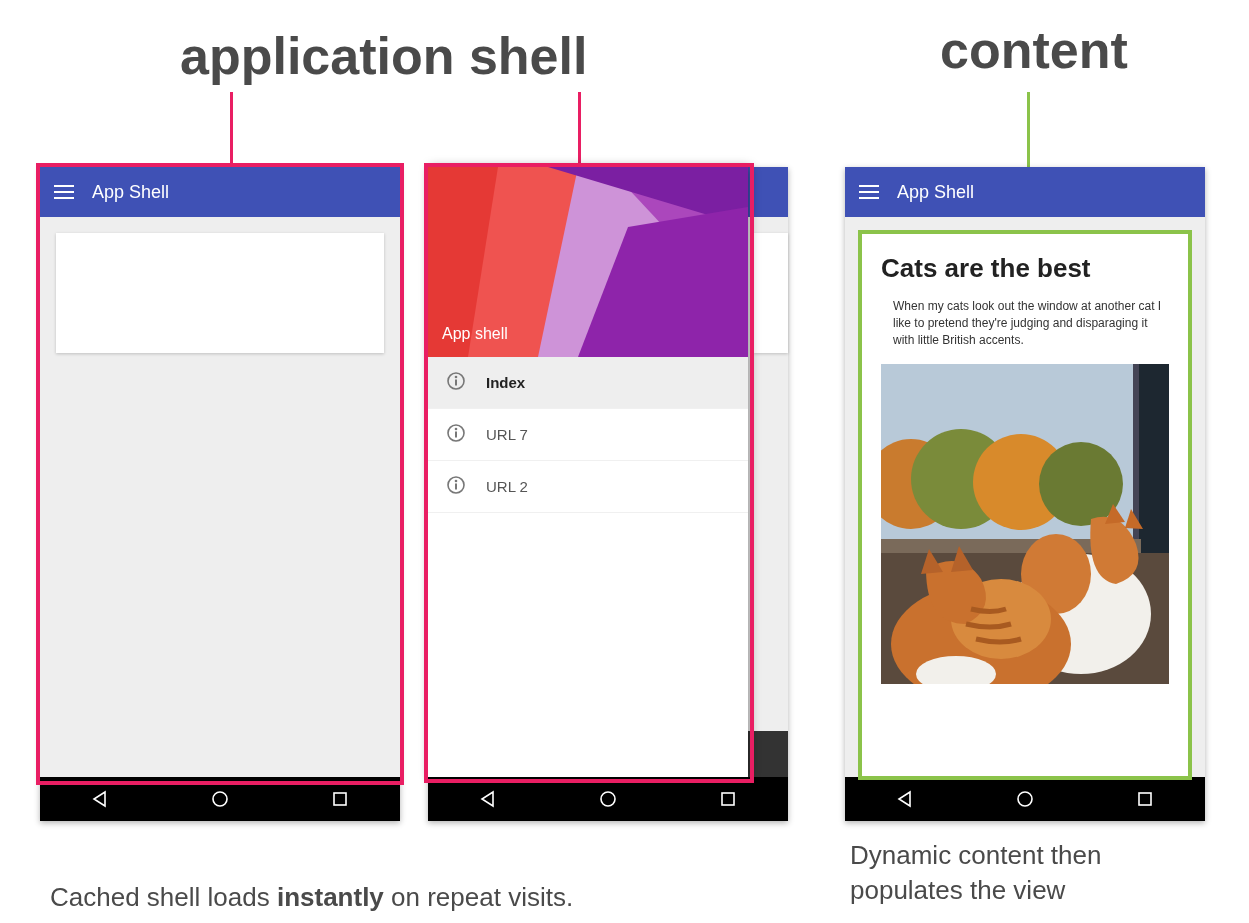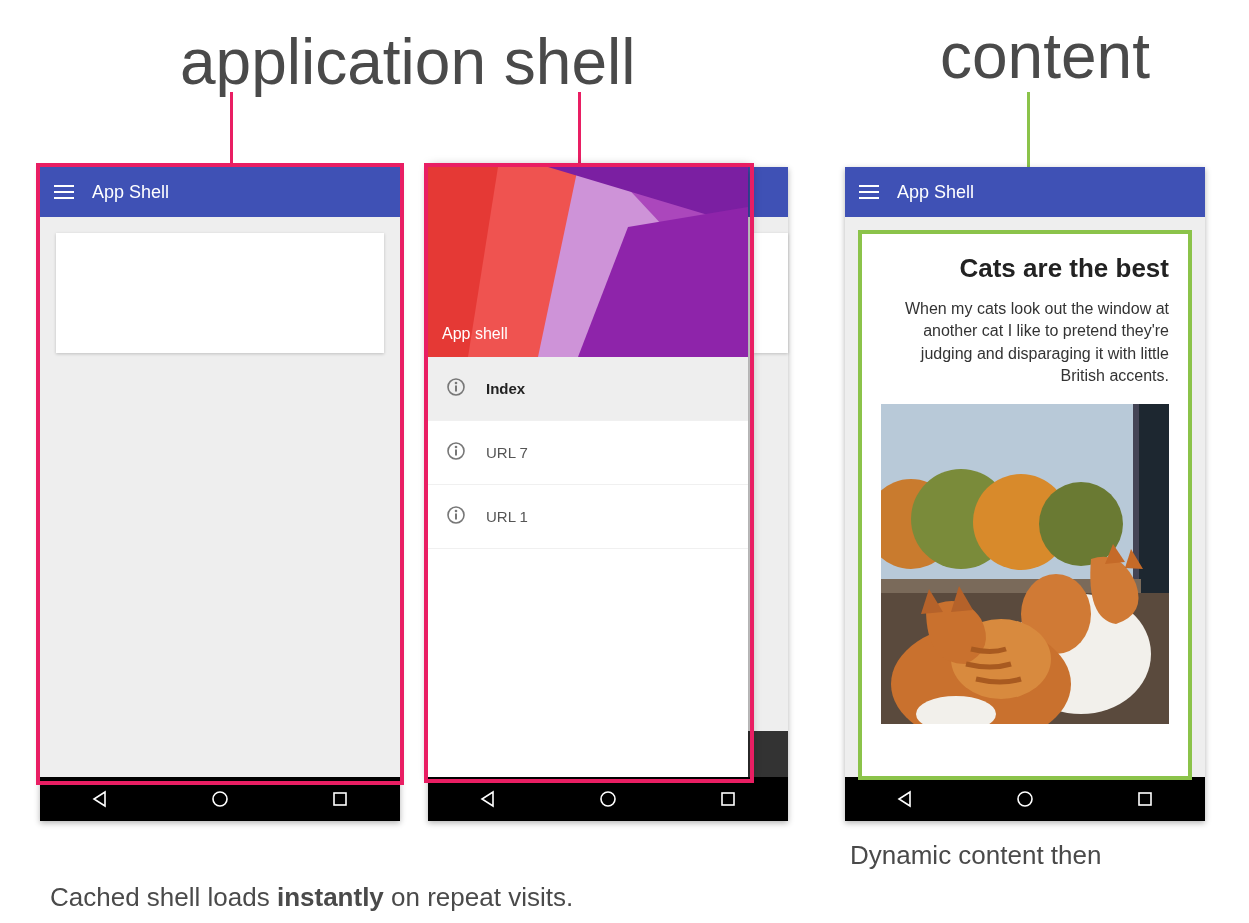--- a/index.html
+++ b/index.html
@@ -8,22 +8,22 @@
     padding: 20px;
     font-family: "Helvetica Neue", Arial, sans-serif;
     background: #fff;
     width: 1249px;
   }
   .canvas { position: relative; width: 1209px; height: 883px; }
 
   
   .big-label {
     position: absolute;
-    font-size: 64px;
-    font-weight: 400;
+    font-size: 52px;
+    font-weight: 700;
     color: #4a4a4a;
     line-height: 1;
   }
   .pointer {
     position: absolute;
     width: 3px;
     background: #e91e63;
   }
   .pointer-green { background: #8bc34a; }
 
@@ -56,21 +56,20 @@
   .hamburger {
     width: 20px; height: 14px;
     margin-right: 18px;
     display: flex; flex-direction: column; justify-content: space-between;
   }
   .hamburger span { display:block; height:2px; background:#fff; }
   .body-area {
     height: 560px;
     background: #eeeeee;
     position: relative;
-    text-align: right;
   }
   .card-blank {
     position: absolute;
     top: 16px; left: 16px; right: 16px;
     height: 120px;
     background: #fff;
     box-shadow: 0 1px 3px rgba(0,0,0,0.2);
   }
   .navbar {
     height: 44px;
@@ -96,21 +95,21 @@
   .drawer-hero {
     height: 190px;
     position: relative;
     overflow:hidden;
   }
   .drawer-hero-label {
     position:absolute; left:14px; bottom:14px;
     color:#fff; font-size:16px; font-weight:500;
   }
   .drawer-item {
-    height:64px;
+    height:52px;
     display:flex; align-items:center;
     padding:0 18px;
     color:#555;
     font-size:15px;
     border-bottom:1px solid #f0f0f0;
   }
   .drawer-item.selected { background:#eeeeee; font-weight:600; color:#222; }
   .drawer-item .info-icon { margin-right:20px; }
 
   
@@ -119,21 +118,21 @@
     top:16px; left:16px; right:16px; bottom:0;
     background:#fff;
     padding:20px;
     box-shadow: 0 1px 3px rgba(0,0,0,0.2);
     overflow:hidden;
   }
   .content-title {
     font-size:26px; font-weight:700; color:#222; margin:0 0 14px 0;
   }
   .content-body {
-    font-size:16px; color:#333; line-height:1.4; margin:0 0 16px 0;
+    font-size:12px; color:#333; line-height:1.4; margin:0 0 16px 12px;
   }
   .content-image {
     width:100%; height:320px;
     background:#ddd;
     position:relative;
     overflow:hidden;
   }
 
   
   .caption {
@@ -225,21 +224,21 @@
                 <rect x="9" y="8.5" width="2" height="6" fill="#777"></rect>
               </svg></span>
           <span>URL 7</span>
         </div>
         <div class="drawer-item">
           <span class="info-icon"><svg width="20" height="20">
                 <circle cx="10" cy="10" r="8" fill="none" stroke="#777" stroke-width="1.6"></circle>
                 <circle cx="10" cy="6" r="1.3" fill="#777"></circle>
                 <rect x="9" y="8.5" width="2" height="6" fill="#777"></rect>
               </svg></span>
-          <span>URL 1</span>
+          <span>URL 2</span>
         </div>
       </div>
     </div>
     <div class="navbar">
       <span class="nav-icon">
           <svg width="18" height="18">
             <polygon points="14,2 14,16 3,9" fill="none" stroke="#fff" stroke-width="1.6"></polygon>
           </svg>
         </span>
       <span class="nav-icon">
@@ -324,15 +323,16 @@
         </span>
     </div>
   </div>
   <div class="highlight-green" style="left:838px; top:210px; width:334px; height:550px;"></div>
 
   <div class="caption" style="left:30px; top:840px;margin-top:20px;">
     <span>Cached shell loads </span><strong>instantly</strong><span> on repeat visits.</span>
   </div>
   <div class="caption center" style="left:830px; top:818px; width:360px;">
     <span>Dynamic content then</span><br>
+    <span>populates the view</span>
   </div>
 
 </div>
 
 </body></html>

